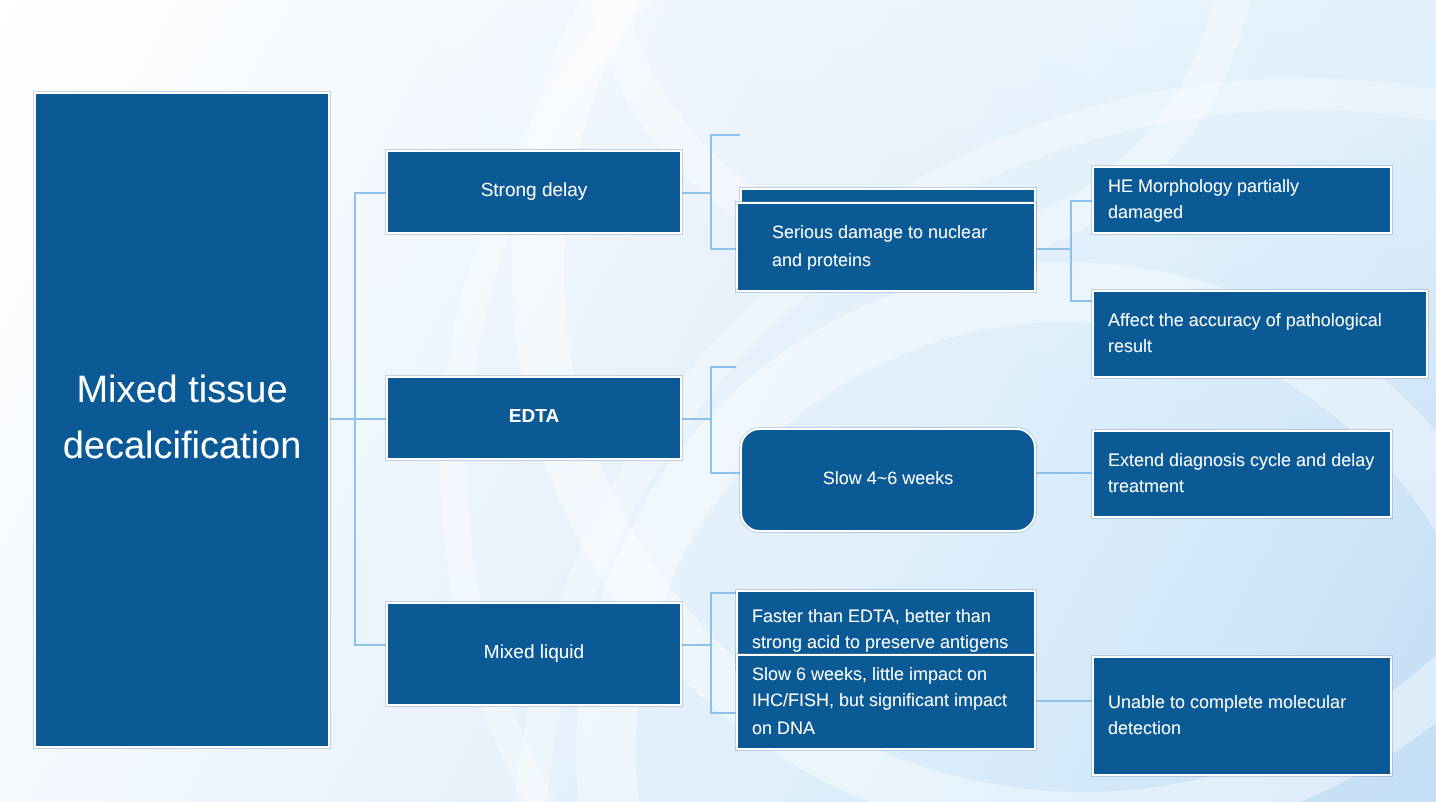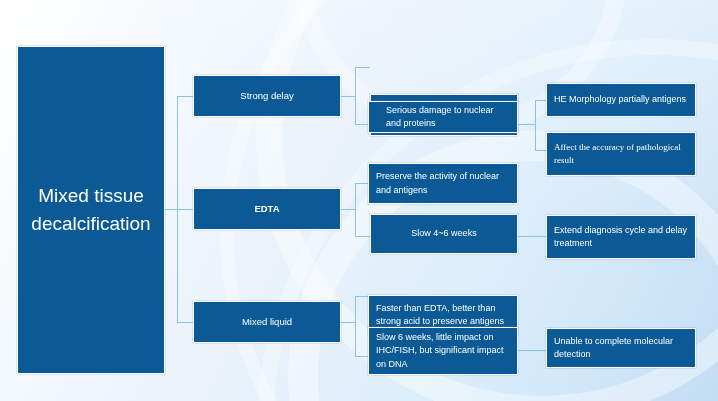--- a/index.html
+++ b/index.html
@@ -156,57 +156,54 @@
   </div>
 
   <div class="node lvl2" style="left:193px; top:75px; width:148px; height:42px;">
     <span class="txt">Strong delay</span>
   </div>
 
   <div class="node lvl2" style="left:193px; top:188px; width:148px; height:42px;font-weight:bold;">
     <span class="txt">EDTA</span>
   </div>
 
-  <div class="node lvl2" style="left:193px; top:301px; width:148px; height:42px;text-align:center;">
+  <div class="node lvl2" style="left:193px; top:301px; width:148px; height:52px;text-align:center;">
     <span class="txt">Mixed liquid</span>
   </div>
 
   <div class="node lvl3" style="left:370px; top:46px; width:148px; height:42px; justify-content:center; text-align:center;margin-top:48px;">
     <span class="txt">Rapid</span>
   </div>
 
-  <div class="node lvl3" style="left:368px; top:101px; width:150px; height:32px;padding-left:17px;">
+  <div class="node lvl3" style="left:368px; top:101px; width:150px; height:45px;padding-left:17px;">
     <span class="txt">Serious damage to nuclear and proteins</span>
   </div>
 
-  <div class="node lvl3" style="left:368px; top:163px; width:150px; height:41px;">
-    <span class="txt">Preserve the activity of nuclear and antigens</span>
-  </div>
-
-  <div class="node lvl3" style="left:370px; top:214px; width:148px; height:40px; justify-content:flex-start; text-align:center;">
+
+  <div class="node lvl3" style="left:370px; top:214px; width:148px; height:52px; justify-content:flex-start; text-align:center;border-radius:10px;">
     <span class="txt">Slow 4~6 weeks</span>
   </div>
 
   <div class="node lvl3" style="left:368px; top:277px; width:150px; height:40px;margin-top:18px;">
     <span class="txt">Faster than EDTA, better than strong acid to preserve antigens</span>
   </div>
 
   <div class="node lvl3" style="left:368px; top:327px; width:150px; height:48px;">
     <span class="txt">Slow 6 weeks, little impact on IHC/FISH, but significant impact on DNA</span>
   </div>
 
   <div class="node lvl4" style="left:546px; top:83px; width:150px; height:34px;">
-    <span class="txt">HE Morphology partially antigens</span>
-  </div>
-
-  <div class="node lvl4" style="left:546px; top:132px; width:150px; height:44px;font-family:Liberation Serif, serif;">
+    <span class="txt">HE Morphology partially damaged</span>
+  </div>
+
+  <div class="node lvl4" style="left:546px; top:145px; width:168px; height:44px;">
     <span class="txt">Affect the accuracy of pathological result</span>
   </div>
 
   <div class="node lvl4" style="left:546px; top:215px; width:150px; height:44px;">
     <span class="txt">Extend diagnosis cycle and delay treatment</span>
   </div>
 
-  <div class="node lvl4" style="left:546px; top:328px; width:150px; height:40px;">
+  <div class="node lvl4" style="left:546px; top:328px; width:150px; height:60px;">
     <span class="txt">Unable to complete molecular detection</span>
   </div>
 
 </div>
 
 </body></html>

